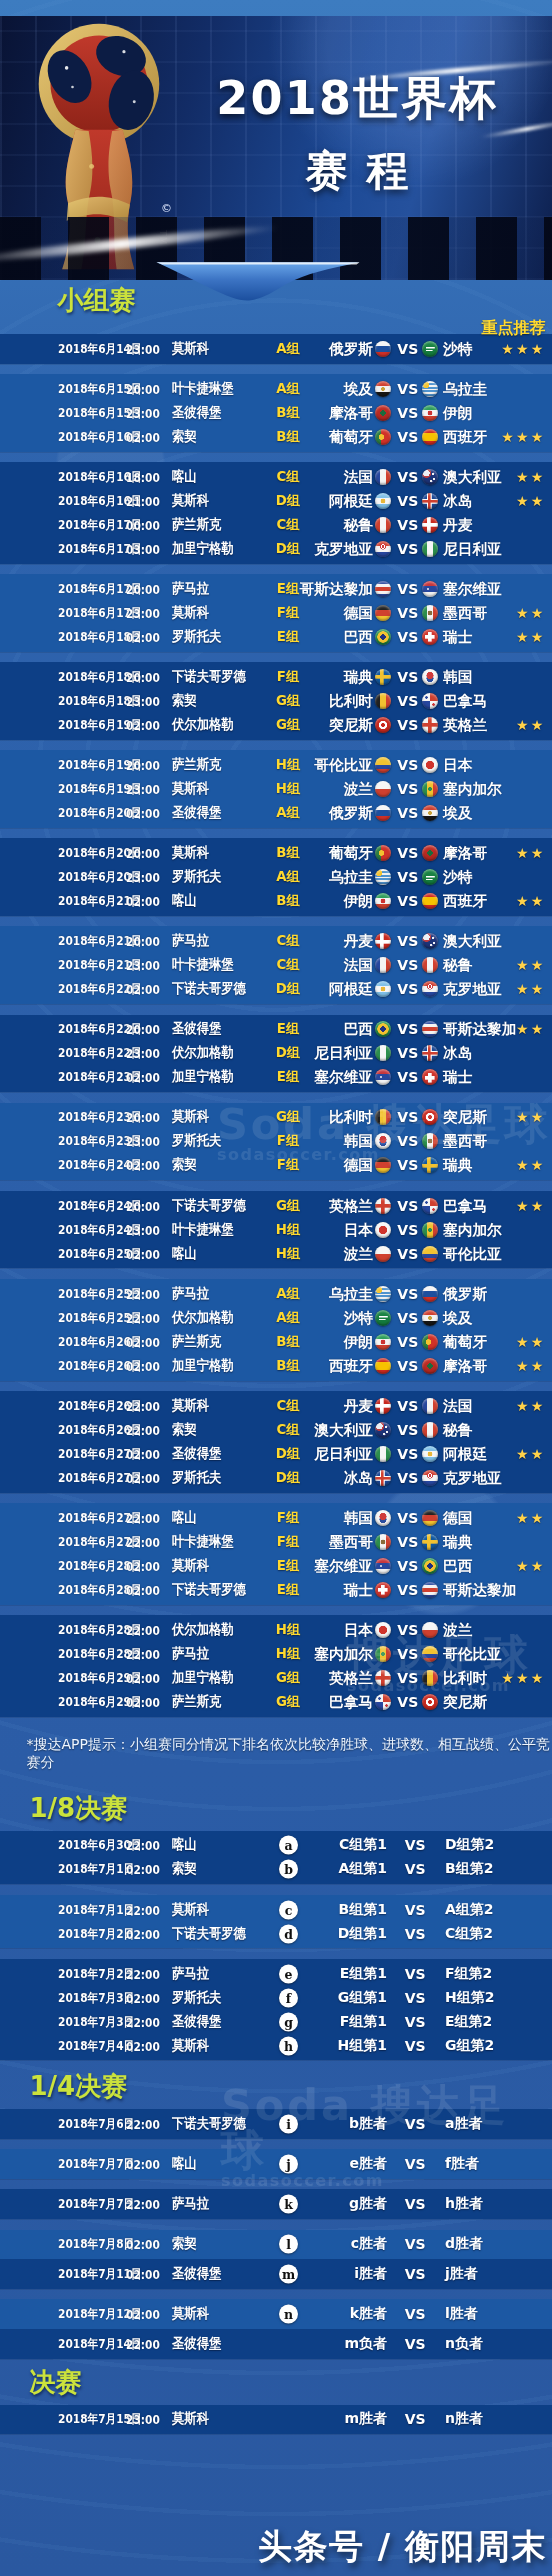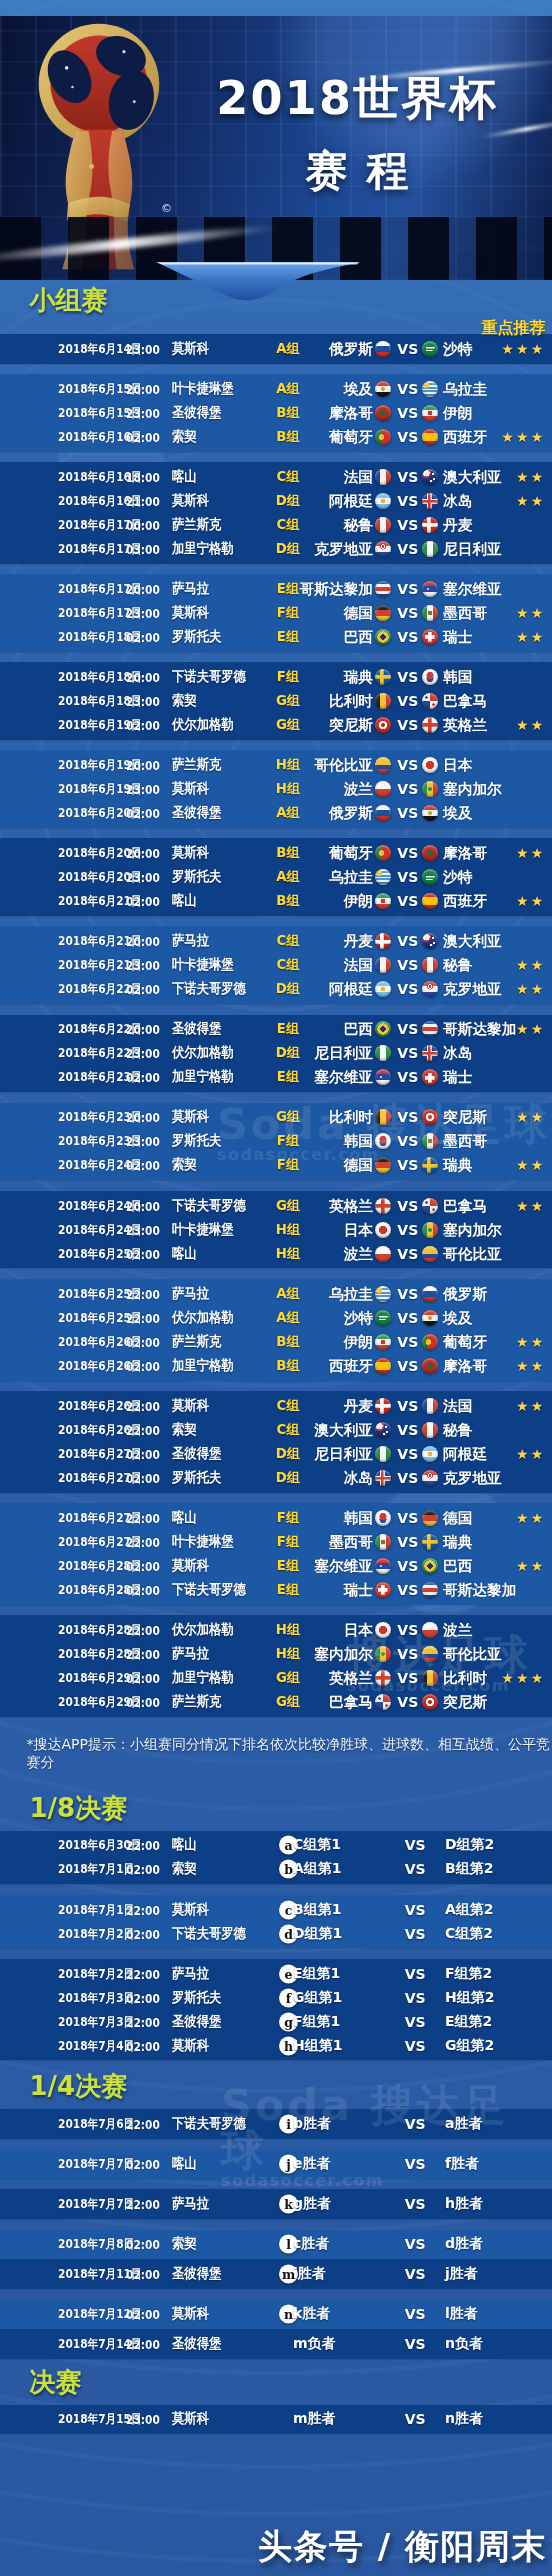--- a/index.html
+++ b/index.html
@@ -29,21 +29,21 @@
   .title .l1{font-size:46px;font-weight:700;letter-spacing:2.2px;text-shadow:0 2.9px 7.4px rgba(0,0,0,.65);}
   .title .l2{margin-top:13.3px;font-size:42px;font-weight:700;letter-spacing:19px;padding-left:19px;
              text-shadow:0 2.9px 7.4px rgba(0,0,0,.65);}
   .copyright{position:absolute;left:161px;top:186px;color:#dfe8ff;font-size:11px;}
   .trademark{position:absolute;left:158px;top:214px;color:#dfe8ff;font-size:8.8px;writing-mode:vertical-rl;letter-spacing:1.5px;}
   .tongue{position:absolute;left:155px;top:262px;z-index:5;}
   
   .content{position:absolute;left:0;top:264px;width:553px;}
   .sec-title{margin:0;font-size:26px;line-height:28px;font-weight:700;color:#CBE23C;
              padding-left:29.5px;text-shadow:0.7px 2.2px 2.9px rgba(0,12,45,.6);}
-  .pt-gs{padding-top:22px;padding-bottom:4.4px;}
+  .pt-gs{padding-top:22px;padding-bottom:4.4px;margin-left:28px;}
   .pt-r16{padding-top:22px;padding-bottom:8.8px;}
   .pt-qf{padding-top:12px;padding-bottom:8.8px;}
   .pt-sf{padding-top:11.8px;padding-bottom:8.8px;}
   .pt-third{padding-top:10.3px;padding-bottom:8.8px;}
   .pt-final{padding-top:8.8px;padding-bottom:8.8px;}
   .legend{height:13.3px;margin:0 7.4px 2.2px 0;text-align:right;font-size:16px;font-weight:700;color:#FFD92E;
           text-shadow:0 0.7px 1.5px rgba(0,0,0,.5);}
   .band{background:#0D3F86;padding:2.9px 0;margin-bottom:10.3px;box-shadow:0 0.7px 0 rgba(0,0,0,.15);}
   .band.lite{background:#1C58A3;}
   .bands .band:last-child{margin-bottom:0;}
@@ -58,21 +58,21 @@
   .t2{left:443px;font-size:14.7px;font-weight:700;}
   .vs{left:396px;width:23.6px;text-align:center;font-size:14px;font-weight:800;}
   .stars{right:7.4px;color:#FFD24A!important;font-size:14px;letter-spacing:2.2px;
          text-shadow:0 0.7px 0.7px rgba(120,70,0,.8);}
   .flag{left:375px;width:16px;height:16px;border-radius:50%;
         box-shadow:0 0.7px 2.2px rgba(0,0,0,.55), inset 0 1.5px 2.2px rgba(255,255,255,.4), inset 0 -1.5px 2.2px rgba(0,0,0,.35);}
   .flag.flag2{left:422px;}
   .tag{left:279px;width:19px;height:19px;border-radius:50%;background:#fff;color:#111!important;
        text-align:center;line-height:19px;font-family:"DejaVu Serif","Liberation Serif",serif;
        font-size:12.5px;font-weight:700;box-shadow:0 0.7px 2.2px rgba(0,0,0,.5);text-shadow:none!important;}
-  .kt1{left:293px;width:94px;text-align:left;font-size:14px;font-weight:700;}
+  .kt1{left:293px;width:94px;text-align:right;font-size:14px;font-weight:700;}
   .kvs{left:402px;width:26.5px;text-align:center;font-size:14px;font-weight:800;}
   .kt2{left:445px;font-size:14px;font-weight:700;}
   .note{margin:19px 0 0 26.5px;font-size:14px;color:#EFF6FF;text-shadow:0 0.7px 1.5px rgba(0,0,0,.45);}
   .credit{position:absolute;top:2524px;right:5.9px;font-size:34px;font-weight:700;color:#fff;
           letter-spacing:1.5px;white-space:nowrap;text-shadow:2.2px 3.7px 6.6px rgba(0,0,0,.55);z-index:6;}
   .wm{position:absolute;color:#fff;opacity:.10;font-weight:700;pointer-events:none;z-index:4;line-height:1.05;}
   .wm .big{font-size:43px;letter-spacing:2.9px;}
   .wm .small{display:block;font-size:16px;letter-spacing:1.5px;}
   #wm1{top:1102px;left:217px;}
   #wm2{top:1633px;left:347px;opacity:.12;}

